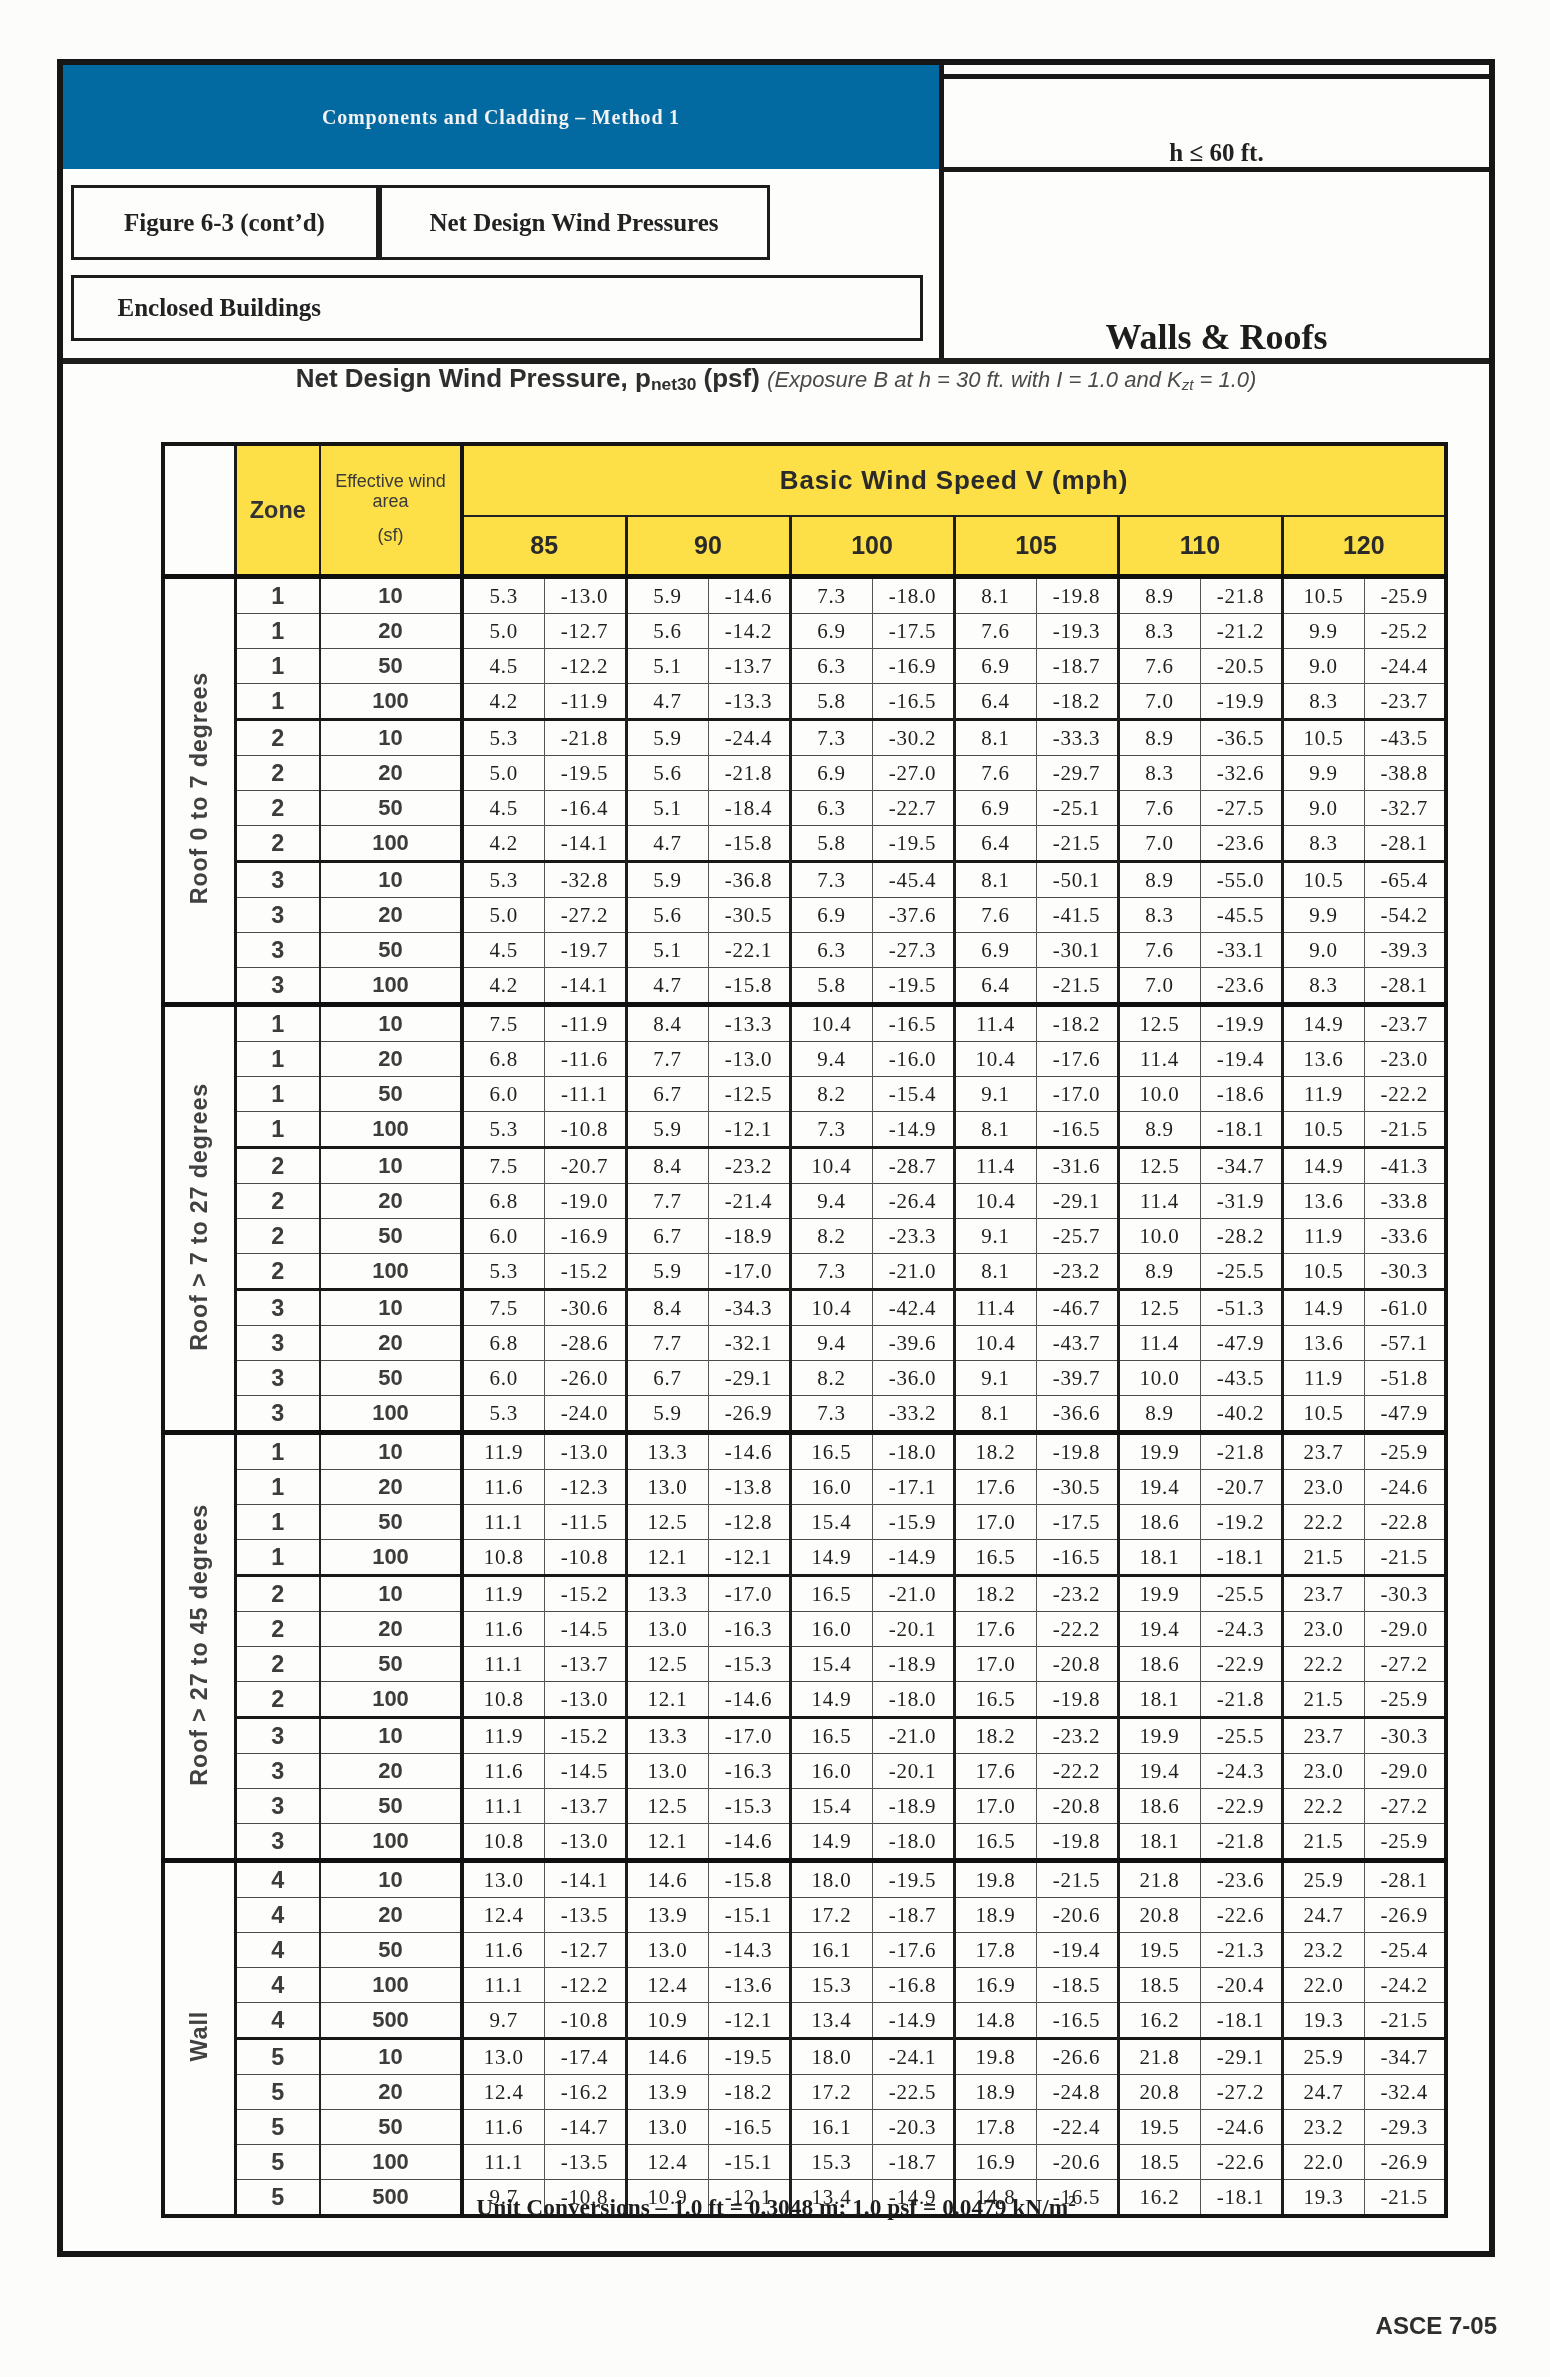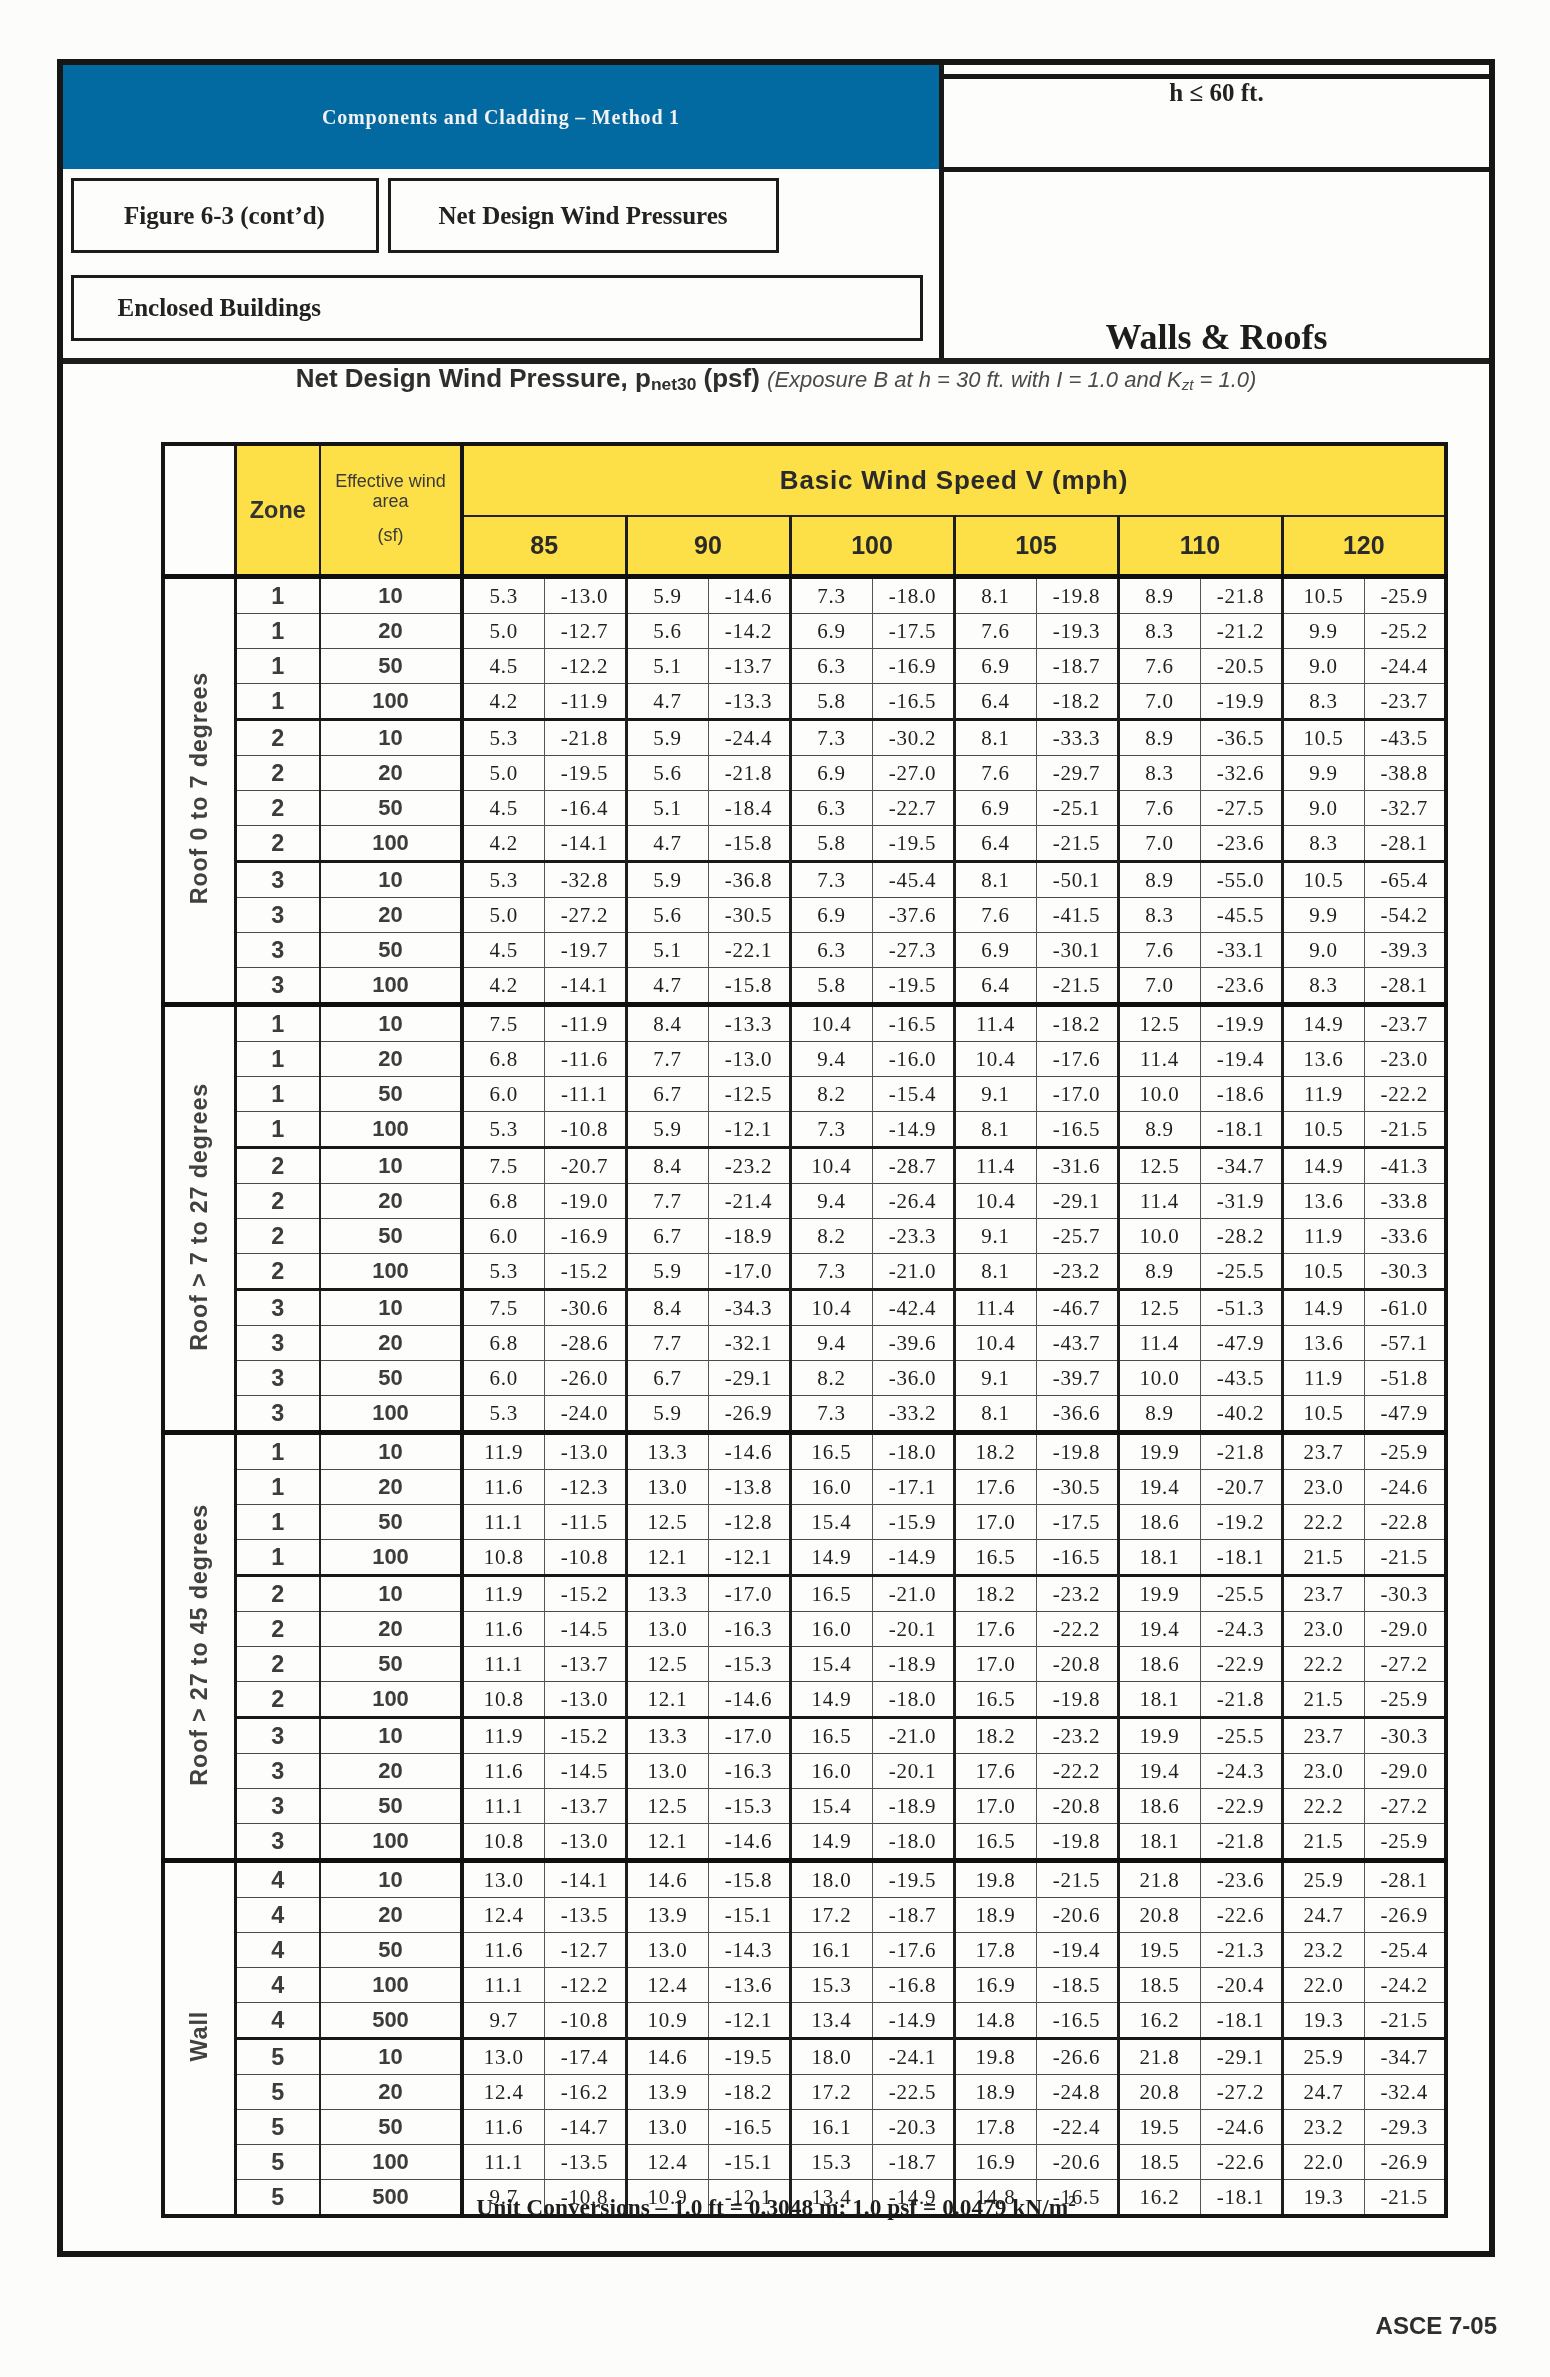--- a/index.html
+++ b/index.html
@@ -17,39 +17,39 @@
   }
   
   .hdr{display:flex;width:100%;}
   .hdr-left{width:876px;display:flex;flex-direction:column;}
   .bar{
     height:104px;background:#0369a1;color:#f2f2f2;
     display:flex;align-items:center;justify-content:center;
     font-weight:bold;font-size:20px;font-family:"Liberation Serif",serif;
     letter-spacing:0.8px;
   }
-  .row2{height:89px;display:flex;gap:9px;padding:9px 0 0 7.5px;}
+  .row2{height:89px;display:flex;padding:9px 0 0 7.5px;align-items:center;}
   .cellbox{
     border:3px solid #1c1c1c;background:#fdfdfc;
     display:flex;align-items:center;justify-content:center;
     font-weight:bold;font-size:25px;font-family:"Liberation Serif",serif;
   }
   .fig{width:302px;height:69px;}
   .ndwp{width:385px;height:69px;}
   .row3{height:83px;padding:7.5px 0 0 7.5px;}
   .encl{
     width:852px;height:66px;border:3px solid #1c1c1c;
     display:flex;align-items:center;justify-content:flex-start;
     padding-left:44px;font-weight:bold;font-size:25px;box-sizing:border-box;
     font-family:"Liberation Serif",serif;
   }
   .hdr-right{flex:1;border-left:5.3px solid #181818;display:flex;flex-direction:column;}
   .hlim{
     height:88px;margin-top:9px;border-top:5.3px solid #181818;border-bottom:5.3px solid #181818;
-    display:flex;align-items:flex-start;justify-content:center;
+    display:flex;align-items:flex-end;justify-content:center;
     font-weight:bold;font-size:25px;font-family:"Liberation Serif",serif;
   }
   .wr{
     flex:1;display:flex;align-items:flex-end;justify-content:center;
     font-weight:bold;font-size:36px;font-family:"Liberation Serif",serif;color:#1d1d1d;border-radius:21px;
   }
   .hrule{height:6px;background:#1e1e1e;}
   
   .ttl{
     position:absolute;left:0;right:0;top:298px;text-align:center;

